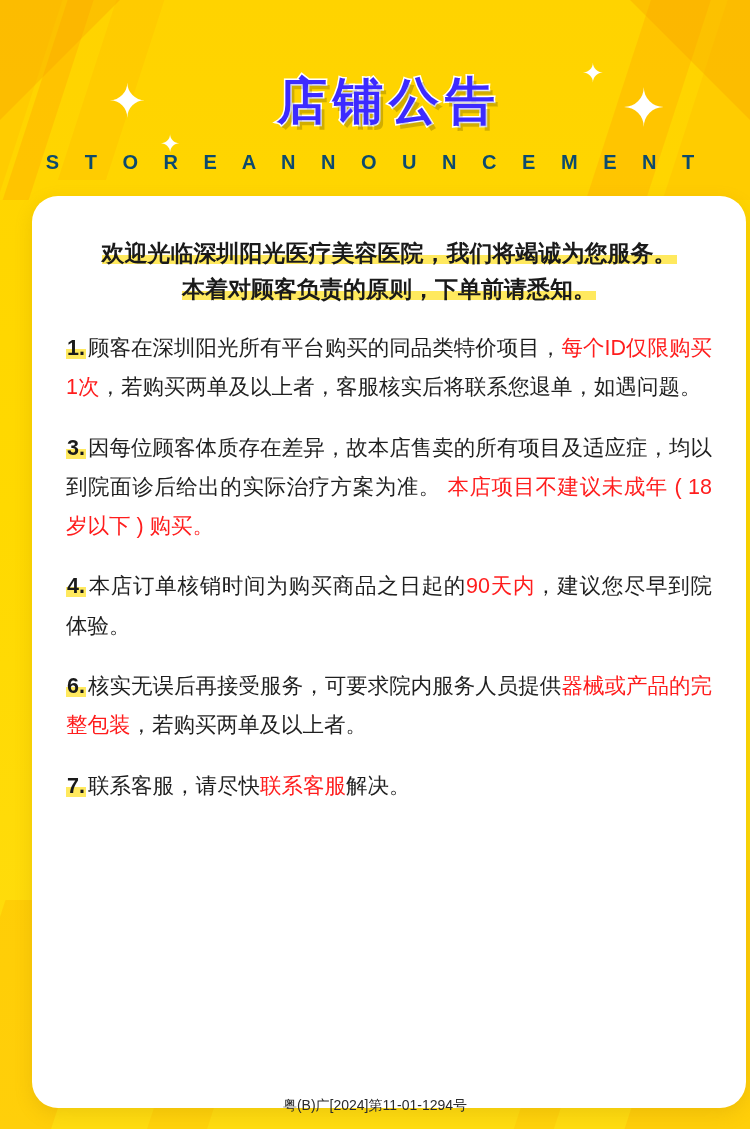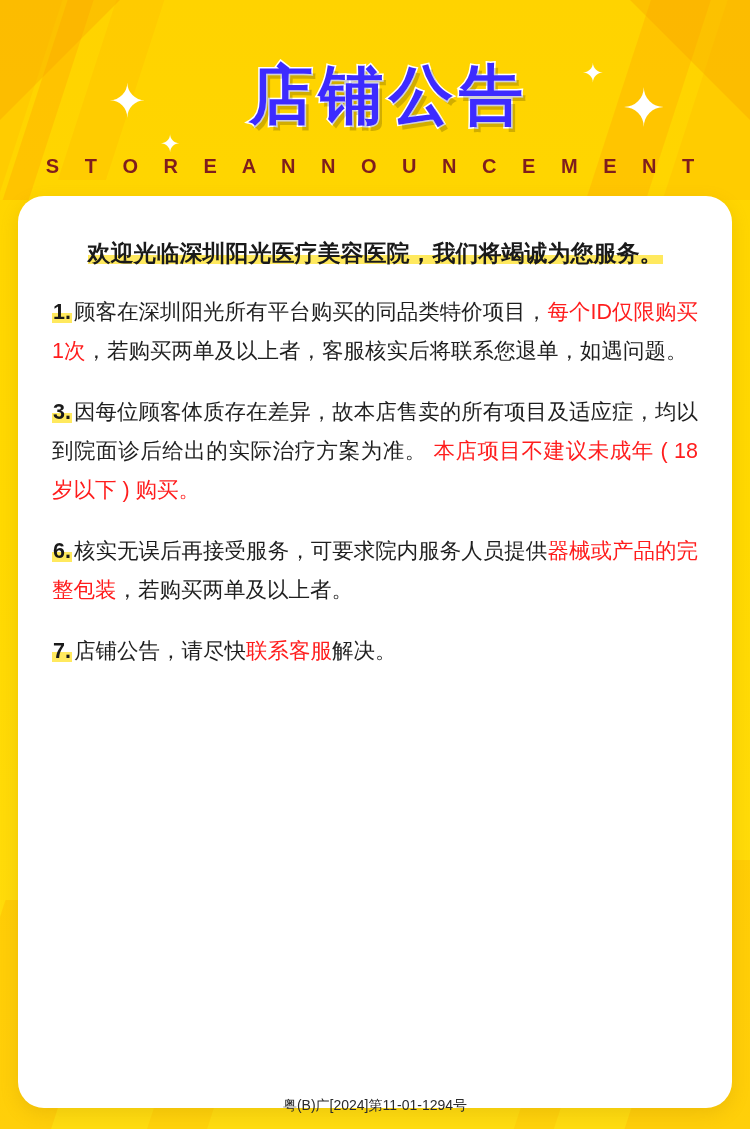--- a/index.html
+++ b/index.html
@@ -62,23 +62,23 @@
   }
 
   
   .header {
     position: absolute;
     left: 0; right: 0; top: 0;
     height: 200px;
     text-align: center;
   }
   .title {
-    margin: 0;
+    margin: 16px;
     padding-top: 52px;
-    font-size: 64px;
+    font-size: 50px;
     font-weight: bold;
     letter-spacing: 6px;
     color: #3d2bff;
     -webkit-text-stroke: 3px #ffffff;
     paint-order: stroke fill;
     text-shadow:
       0 0 0 #fff,
       4px 5px 0 rgba(0,0,0,0.18);
     font-family: "DejaVu Sans", "Liberation Sans", sans-serif;
     padding-left: 28px;
@@ -93,30 +93,30 @@
   }
   .sub-line {
     flex: 1;
     height: 2px;
     background: #ffffff;
     opacity: .95;
   }
   .subtitle {
     font-size: 20px;
     letter-spacing: 10px;
-    color: #7f1d1d;
+    color: #0c4a6e;
     font-weight: bold;
     white-space: nowrap;
     font-family: "Liberation Sans", sans-serif;
   }
 
   
   .card {
     position: absolute;
-    left: 18px;
+    left: 32px;
     top: 196px;
     width: 714px;
     height: 912px;
     background: #ffffff;
     border-radius: 26px;
     box-shadow: 0 6px 18px rgba(160, 110, 0, .18);
     box-sizing: border-box;
     padding: 34px 34px 0 34px;
   }
 
@@ -193,23 +193,25 @@
   <div class="subtitle-wrap">
     <div class="sub-line"></div>
     <div class="subtitle">S T O R E   A N N O U N C E M E N T</div>
     <div class="sub-line"></div>
   </div>
 </div>
 
 <div class="card">
   <div class="intro">
     <span class="hl">欢迎光临深圳阳光医疗美容医院，我们将竭诚为您服务。</span><br>
+    <span class="hl">本着对顾客负责的原则，下单前请悉知。</span>
   </div>
 
   <div class="items" id="items-container">
       <p class="item"><span class="num">1.</span><span>顾客在深圳阳光所有平台购买的同品类特价项目，</span><span class="red">每个ID仅限购买1次</span><span>，若购买两单及以上者，客服核实后将联系您退单，如遇问题。</span></p>
       <p class="item"><span class="num">3.</span><span>因每位顾客体质存在差异，故本店售卖的所有项目及适应症，均以到院面诊后给出的实际治疗方案为准。 </span><span class="red">本店项目不建议未成年 ( 18岁以下 ) 购买。</span></p>
+      <p class="item"><span class="num">4.</span><span>本店订单核销时间为购买商品之日起的</span><span class="red">90天内</span><span>，建议您尽早到院体验。</span></p>
       <p class="item"><span class="num">6.</span><span>核实无误后再接受服务，可要求院内服务人员提供</span><span class="red">器械或产品的完整包装</span><span>，若购买两单及以上者。</span></p>
-      <p class="item"><span class="num">7.</span><span>店铺公告，请尽快</span><span class="red">联系客服</span><span>解决。</span></p>
+      <p class="item"><span class="num">7.</span><span>联系客服，请尽快</span><span class="red">联系客服</span><span>解决。</span></p>
     </div>
 </div>
 
 <div class="footer">粤(B)广[2024]第11-01-1294号</div>
 
 </body></html>

